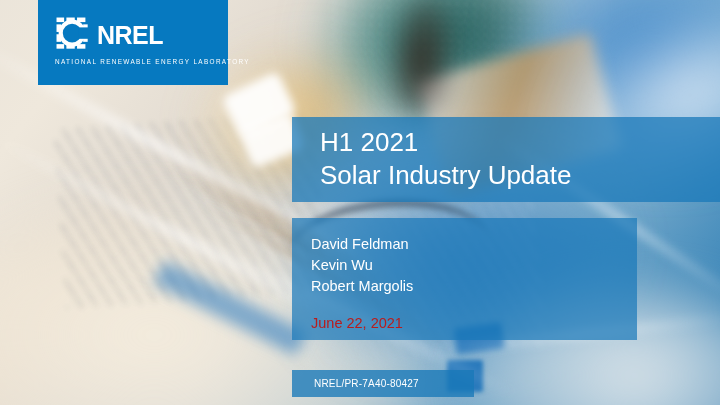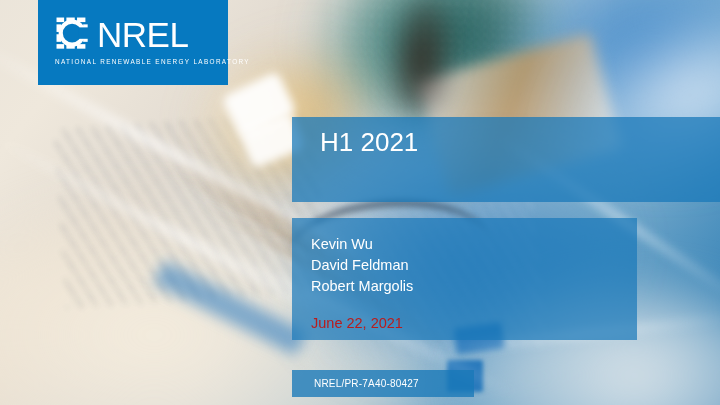--- a/index.html
+++ b/index.html
@@ -232,23 +232,23 @@
     width: 158px;
   }
   .logo-row {
     display: flex;
     align-items: center;
     gap: 4px;
   }
   .logo-mark { width: 38px; height: 38px; flex: none; display:block; }
   .logo-word {
     color: #ffffff;
-    font-size: 35px;
+    font-size: 25px;
     line-height: 36px;
-    font-weight: 400;
+    font-weight: 700;
     letter-spacing: -0.5px;
     font-family: "Liberation Sans", sans-serif;
   }
   .logo-tag {
     margin-top: 3px;
     color: #ffffff;
     font-size: 6.4px;
     letter-spacing: 1.35px;
     line-height: 9px;
     white-space: nowrap;
@@ -374,26 +374,27 @@
           <rect x="62" y="30" width="42" height="30" fill="#0679c0"></rect>
         </svg>
         <span class="logo-word">NREL</span>
       </div>
       <div class="logo-tag">NATIONAL RENEWABLE ENERGY LABORATORY</div>
     </div>
   </div>
 
   <div class="title-band">
     <div class="t-line first">H1 2021</div>
+    <div class="t-line">Solar Industry Update</div>
   </div>
 
   <div class="authors-box">
     <div class="authors-inner">
+      <div class="author-line">David Feldman</div>
       <div class="author-line">Kevin Wu</div>
-      <div class="author-line">David Feldman</div>
       <div class="author-line">Robert Margolis</div>
       <div class="date-line">June 22, 2021</div>
     </div>
   </div>
 
   <div class="report-box">
     <span class="report-text">NREL/PR-7A40-80427</span>
   </div>
 
 </div>

